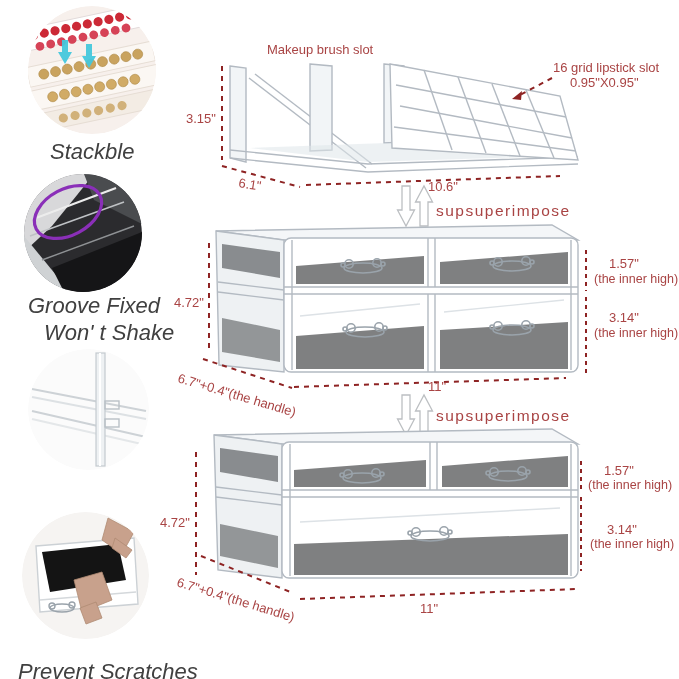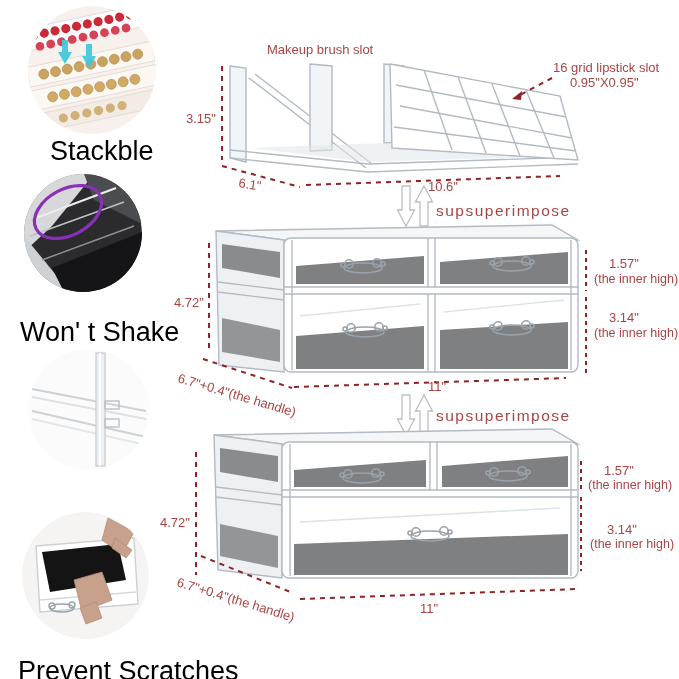--- a/index.html
+++ b/index.html
@@ -1,21 +1,21 @@
 <!DOCTYPE html>
 <html><head>
 <meta charset="utf-8">
 <style>
   html,body{margin:0;padding:0;background:#fff;}
   .canvas{position:relative;width:679px;height:679px;background:#ffffff;overflow:hidden;
           font-family:"Liberation Sans", sans-serif;}
   .circle{position:absolute;border-radius:50%;overflow:hidden;}
   .circle svg{display:block;}
-  .caption{position:absolute;color:#000000;font-size:27px;line-height:27px;white-space:nowrap;
-           font-family:"Liberation Sans", sans-serif;}
+  .caption{position:absolute;color:#404040;font-size:22px;line-height:27px;white-space:nowrap;
+           font-family:"Liberation Sans", sans-serif;font-style:italic;}
   .diagram{position:absolute;left:0;top:0;}
   svg text{font-family:"Liberation Sans", sans-serif;}
   .red13{font-size:13px;fill:#a94444;}
   .red12{font-size:12.5px;fill:#a94444;}
   .red15{font-size:15.5px;fill:#a94444;letter-spacing:1.5px;}
   .dim{stroke:#8e2323;stroke-width:2;fill:none;stroke-dasharray:5 5;}
   .dimthin{stroke:#8e2323;stroke-width:2;fill:none;stroke-dasharray:4 4;}
   .acr{stroke:#b3bac2;fill:none;stroke-width:1.4;}
   .arrowicon{stroke:#bcbfc2;fill:#ffffff;stroke-width:1.3;}
 </style>
@@ -99,21 +99,22 @@
       <polygon points="0,0 70,0 28,52 0,78" fill="#d8d8da"></polygon>
       <polygon points="0,62 46,118 0,118" fill="#cfd2d4"></polygon>
       <polygon points="60,0 118,0 118,50 70,26" fill="#4a4c4f"></polygon>
       <line x1="12" y1="44" x2="92" y2="14" stroke="#ececec" stroke-width="2.2"></line>
       <line x1="6" y1="62" x2="100" y2="28" stroke="#bfc2c5" stroke-width="1.6"></line>
       <line x1="18" y1="86" x2="110" y2="52" stroke="#8f9295" stroke-width="1.4"></line>
       <polygon points="28,94 118,58 118,118 40,118" fill="#151517"></polygon>
       <ellipse cx="44" cy="38" rx="36" ry="23" fill="none" stroke="#8a2fb8" stroke-width="3.2" transform="rotate(-28 44 38)"></ellipse>
     </svg>
   </div>
-  <div class="caption" style="left:20px;top:319px;text-align:center;">Won' t Shake</div>
+  <div class="caption" style="left:28px;top:292px;">Groove Fixed</div>
+  <div class="caption" style="left:44px;top:319px;text-align:center;">Won' t Shake</div>
 
   <div class="circle" style="left:28px;top:349px;width:121px;height:121px;">
     <svg width="121" height="121" viewBox="0 0 121 121">
       <circle cx="60.5" cy="60.5" r="60.5" fill="#fbfbfb"></circle>
       <line x1="4" y1="40" x2="118" y2="62" stroke="#cdd2d6" stroke-width="2"></line>
       <line x1="4" y1="48" x2="118" y2="70" stroke="#dde1e4" stroke-width="2"></line>
       <line x1="4" y1="62" x2="118" y2="88" stroke="#cdd2d6" stroke-width="2"></line>
       <line x1="4" y1="70" x2="118" y2="96" stroke="#e4e7e9" stroke-width="2"></line>
       <rect x="68" y="4" width="9" height="113" fill="#eef1f3" stroke="#c4cacf" stroke-width="1.2"></rect>
       <line x1="72" y1="4" x2="72" y2="117" stroke="#ffffff" stroke-width="2"></line>

